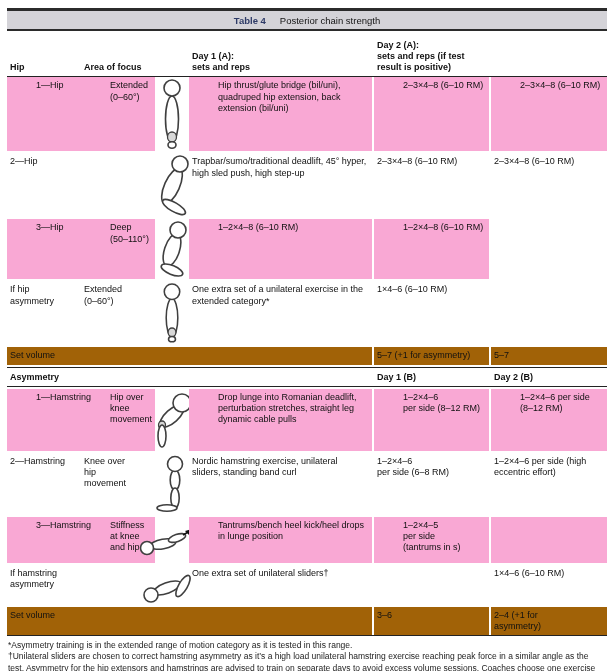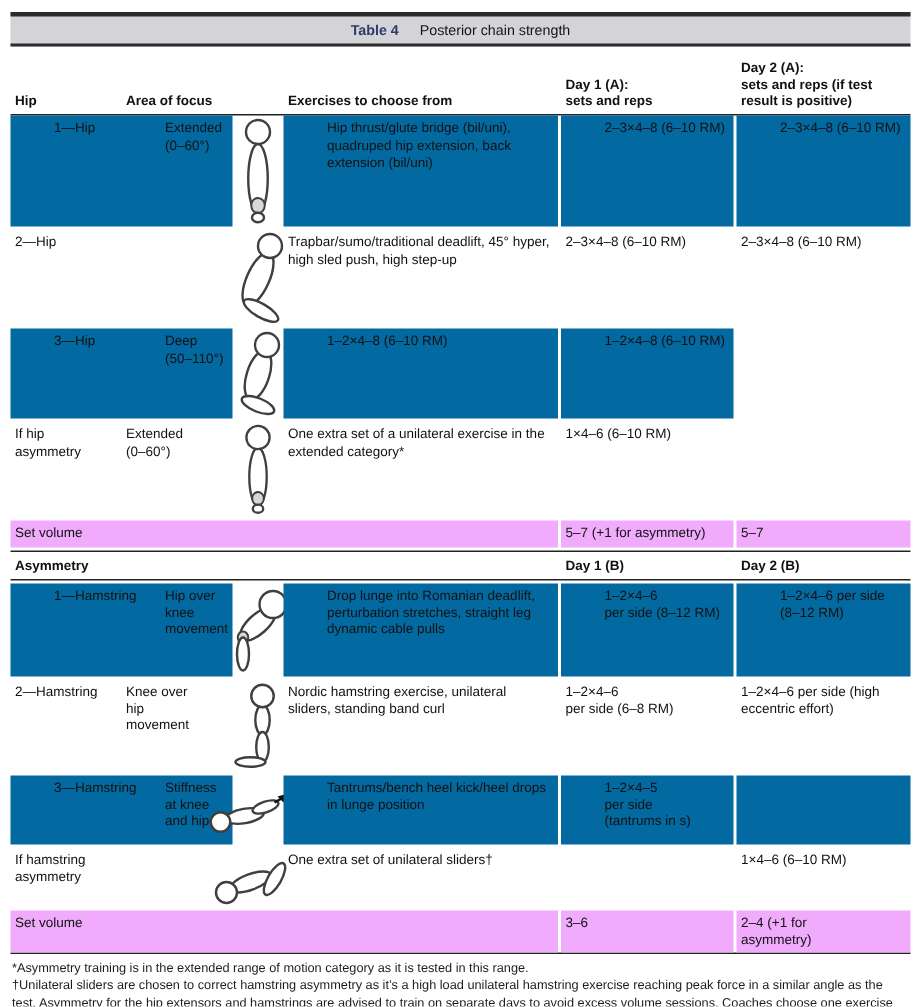--- a/index.html
+++ b/index.html
@@ -26,22 +26,22 @@
     margin-bottom:2px;
   }
   .grid3{
     display:grid;
     grid-template-columns:365px 115px 1fr;
     column-gap:2px;
     margin-bottom:2px;
   }
   .cell{ padding:3px 5px 3px 3px; font-size:9px; line-height:1.24; }
   .pre{ white-space:pre-line; }
-  .shade{ background:#0369a1;padding-left:29px; }
-  .svshade{ background:#f0abfc; }
+  .shade{ background:#f9a8d4;padding-left:29px; }
+  .svshade{ background:#a16207; }
 
   
   .colhead{ align-items:end; padding:6px 0 3px 0; border-bottom:1.5px solid #222; margin-bottom:0; }
   .colhead .cell{ font-weight:bold; padding-bottom:0; }
 
   
   .namearea{ display:flex; }
   .namearea .rname{ width:74px; flex:0 0 74px; }
   .namearea .rarea{ flex:1; }
 
@@ -73,21 +73,20 @@
     <span class="lbl">Table 4</span>
     <span class="ttl">Posterior chain strength</span>
   </div>
 
   <div class="grid colhead">
     <div class="cell namearea">
       <span class="rname">Hip</span>
       <span class="rarea">Area of focus</span>
     </div>
     <div class="cell"></div>
-    <div class="cell">Exercises to choose from</div>
     <div class="cell pre">Day 1 (A):
 sets and reps</div>
     <div class="cell pre">Day 2 (A):
 sets and reps (if test
 result is positive)</div>
   </div>
 
   <div class="grid" style="min-height:73px">
     <div class="cell shade namearea">
       <span class="rname pre">1—Hip</span>

